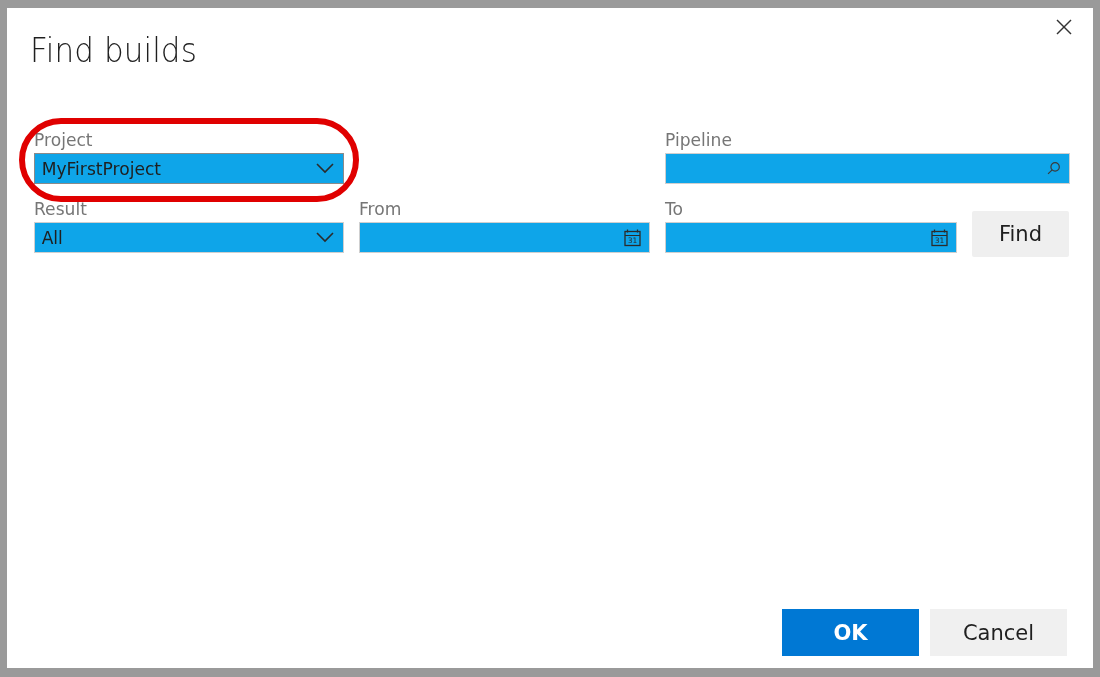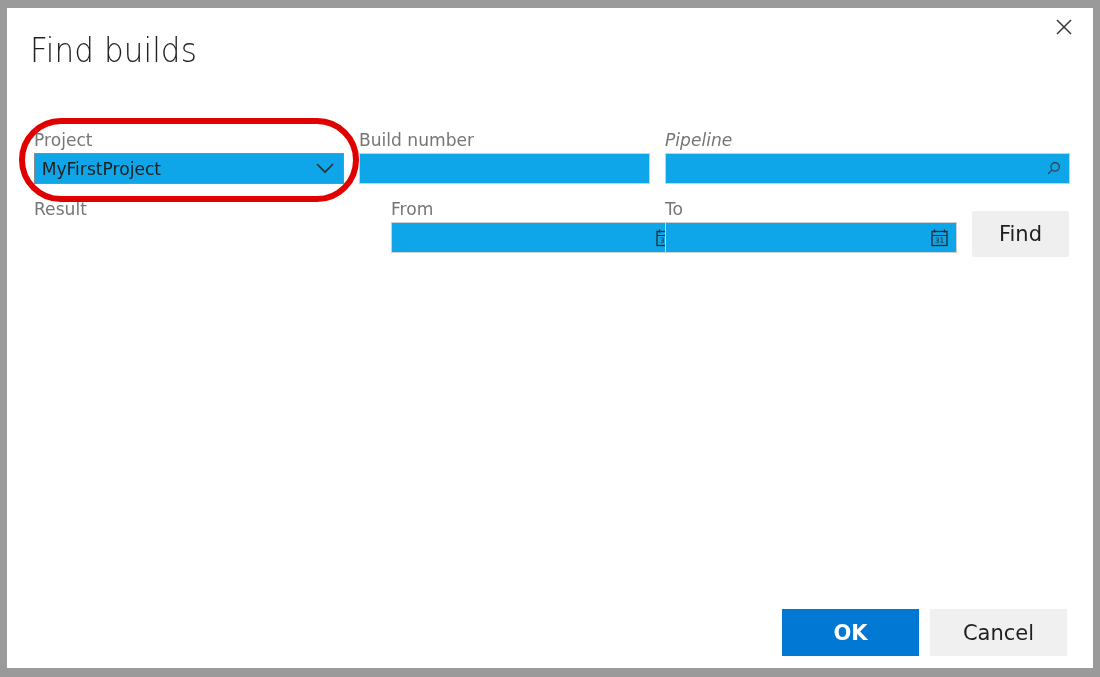--- a/index.html
+++ b/index.html
@@ -110,22 +110,22 @@
     top: 50%;
     transform: translateY(-50%);
     display: flex;
     align-items: center;
   }
 
   
   #field-project       { left: 27px;  top: 121px; width: 310px; }
   #field-result        { left: 27px;  top: 190px; width: 310px; }
   #field-buildnumber   { left: 352px; top: 121px; width: 291px; }
-  #field-from          { left: 352px; top: 190px; width: 291px; margin-left: 32px; }
-  #field-pipeline      { left: 658px; top: 121px; width: 405px; font-style: italic; }
+  #field-from          { left: 352px; top: 190px; width: 291px; }
+  #field-pipeline      { left: 658px; top: 121px; width: 405px; }
   #field-to            { left: 658px; top: 190px; width: 292px; }
 
   
   #find-button {
     position: absolute;
     left: 965px;
     top: 203px;
     width: 97px;
     height: 46px;
     background: #efefef;
@@ -208,28 +208,30 @@
         <span class="chev">
           <svg width="20" height="12" viewBox="0 0 20 12" aria-hidden="true">
             <polyline points="2,2 10,10 18,2" fill="none" stroke="#2b2b2b" stroke-width="1.6"></polyline>
           </svg>
         </span>
       </div>
     </div>
 
     <div class="field" id="field-result">
       <div class="field-label">Result</div>
-    </div>
-
-    <div class="field" id="field-buildnumber">
-      <div class="field-label">Build number</div>
-      <div class="input-box">
-        <div class="input-value"></div>
-      </div>
-    </div>
+      <div class="input-box">
+        <div class="input-value">All</div>
+        <span class="chev">
+          <svg width="20" height="12" viewBox="0 0 20 12" aria-hidden="true">
+            <polyline points="2,2 10,10 18,2" fill="none" stroke="#2b2b2b" stroke-width="1.6"></polyline>
+          </svg>
+        </span>
+      </div>
+    </div>
+
 
     <div class="field" id="field-from">
       <div class="field-label">From</div>
       <div class="input-box">
         <div class="input-value"></div>
         <span class="trail-icon">
           <svg width="19" height="19" viewBox="0 0 19 19" aria-hidden="true">
             <line x1="4.5" y1="1" x2="4.5" y2="4" stroke="#2b2b2b" stroke-width="1.3"></line>
             <line x1="14.5" y1="1" x2="14.5" y2="4" stroke="#2b2b2b" stroke-width="1.3"></line>
             <rect x="2" y="3" width="15" height="14" fill="none" stroke="#2b2b2b" stroke-width="1.3"></rect>

